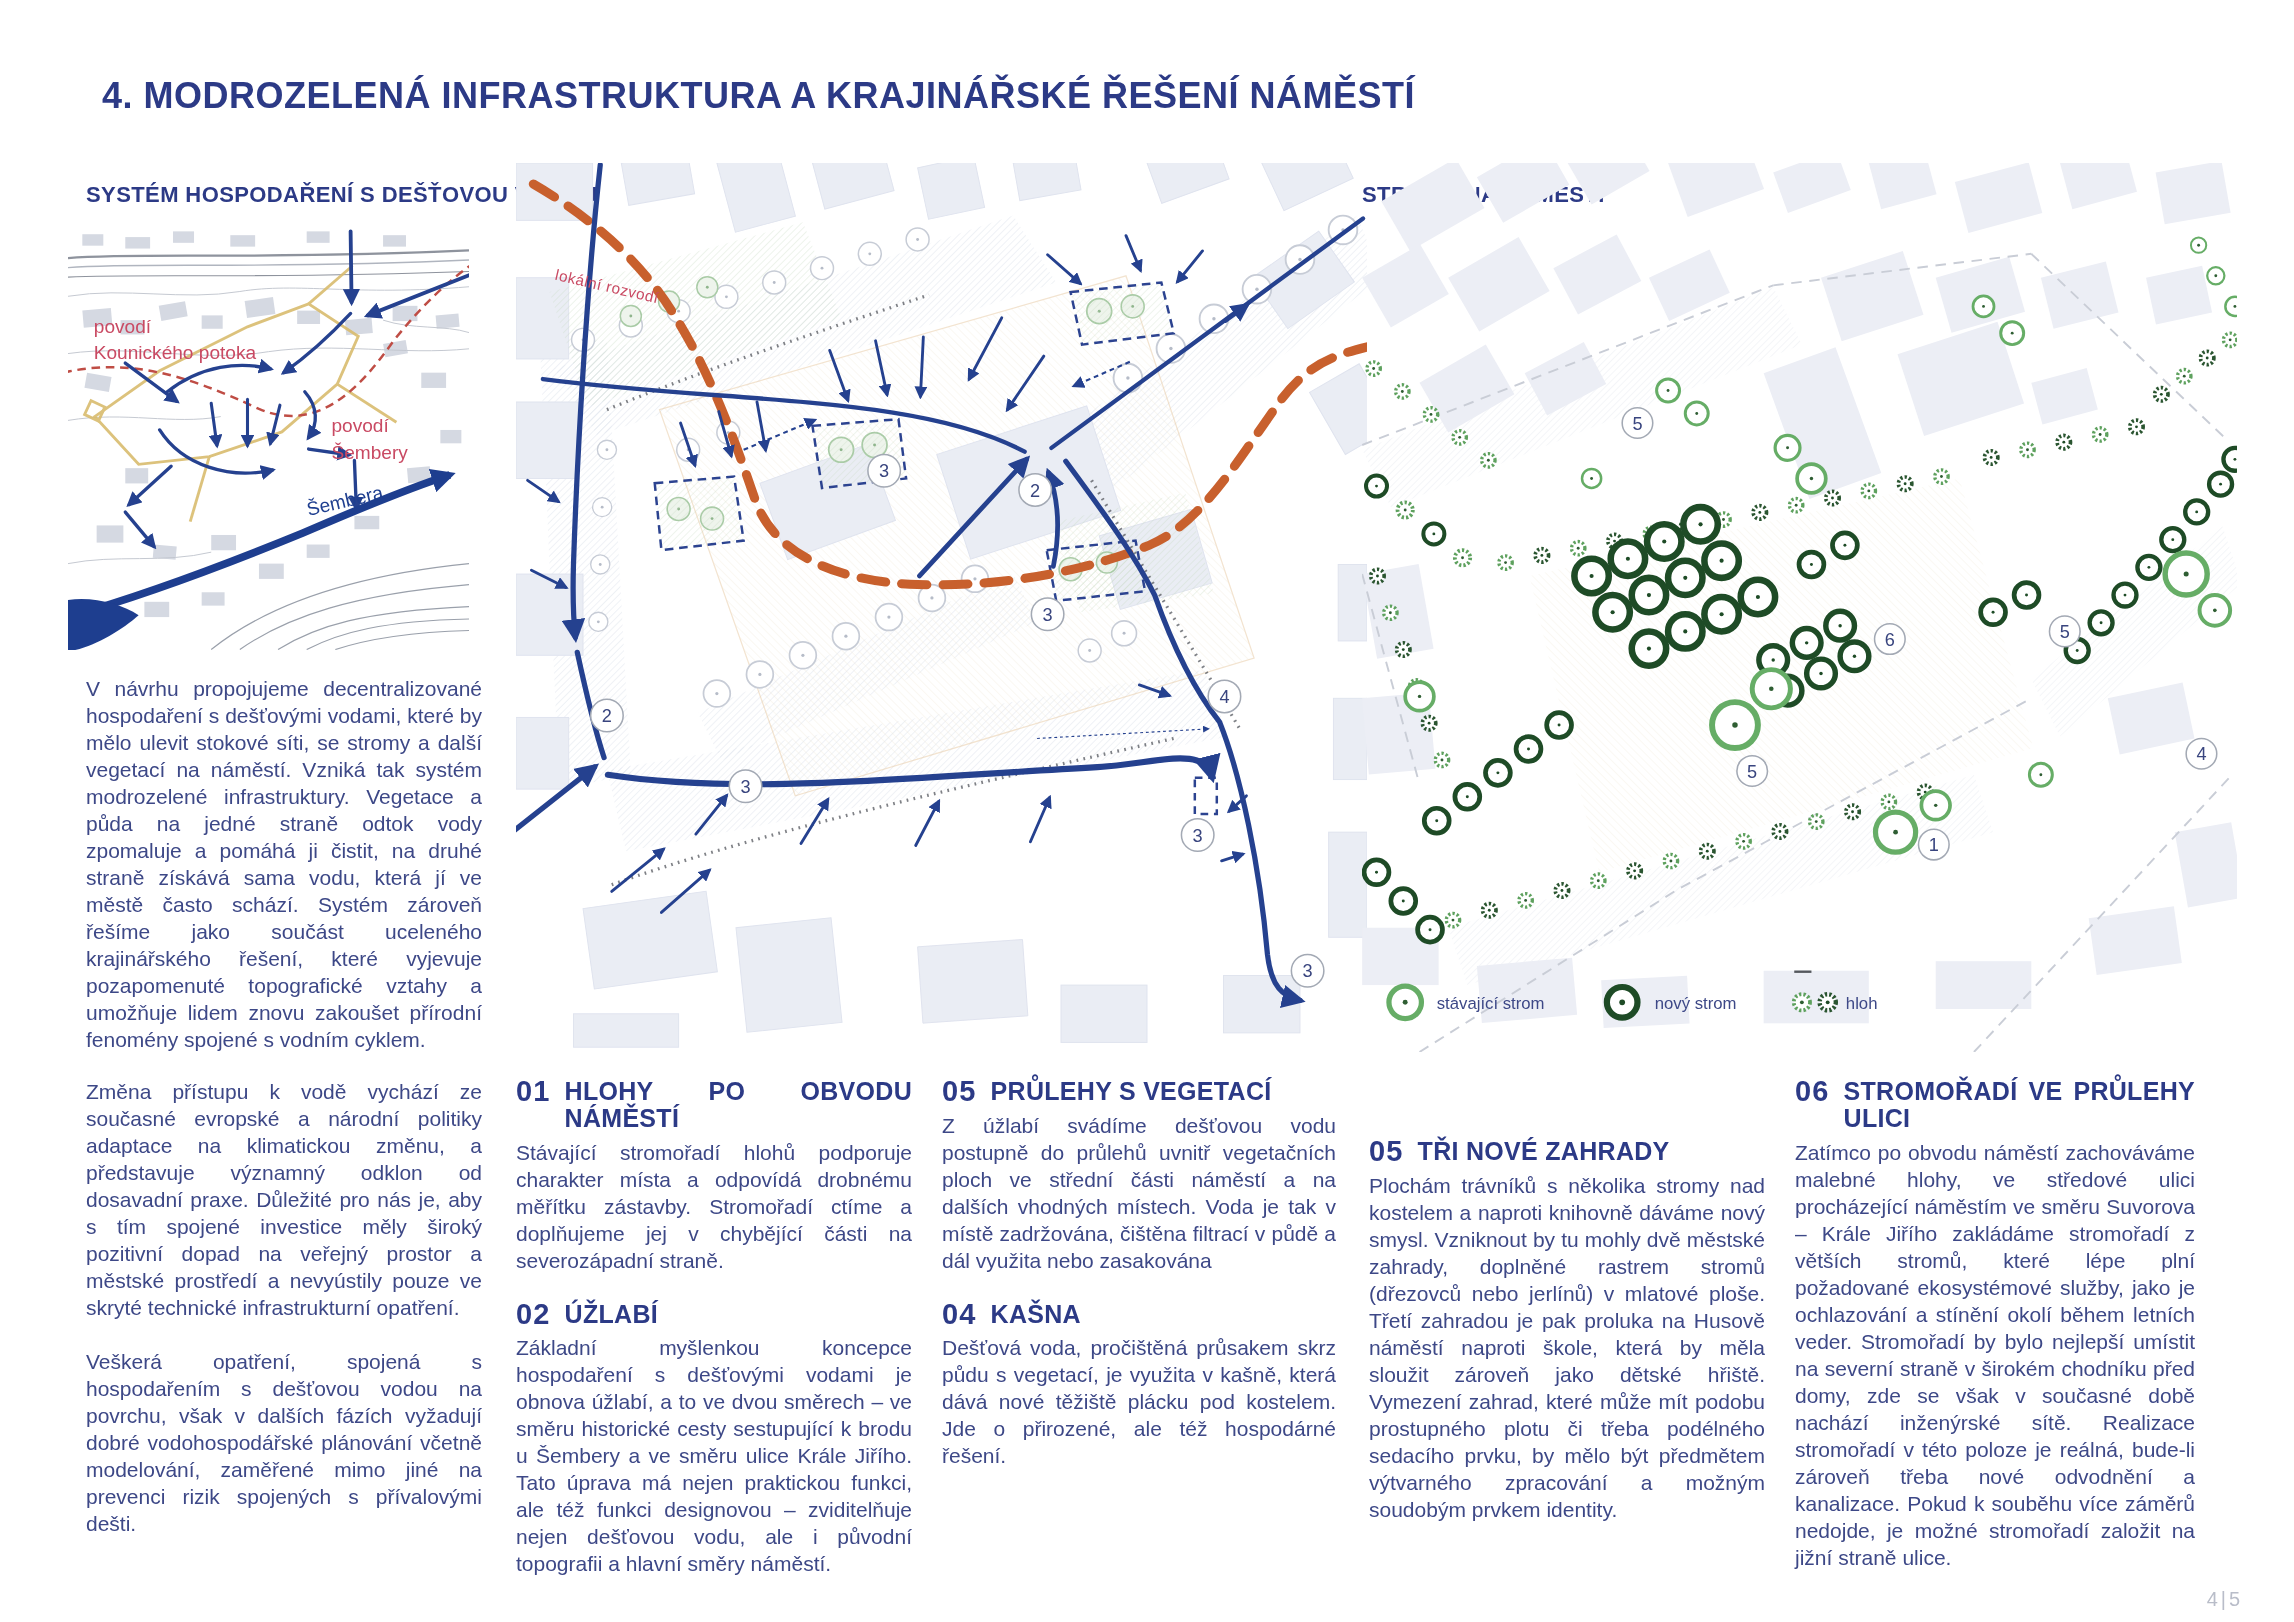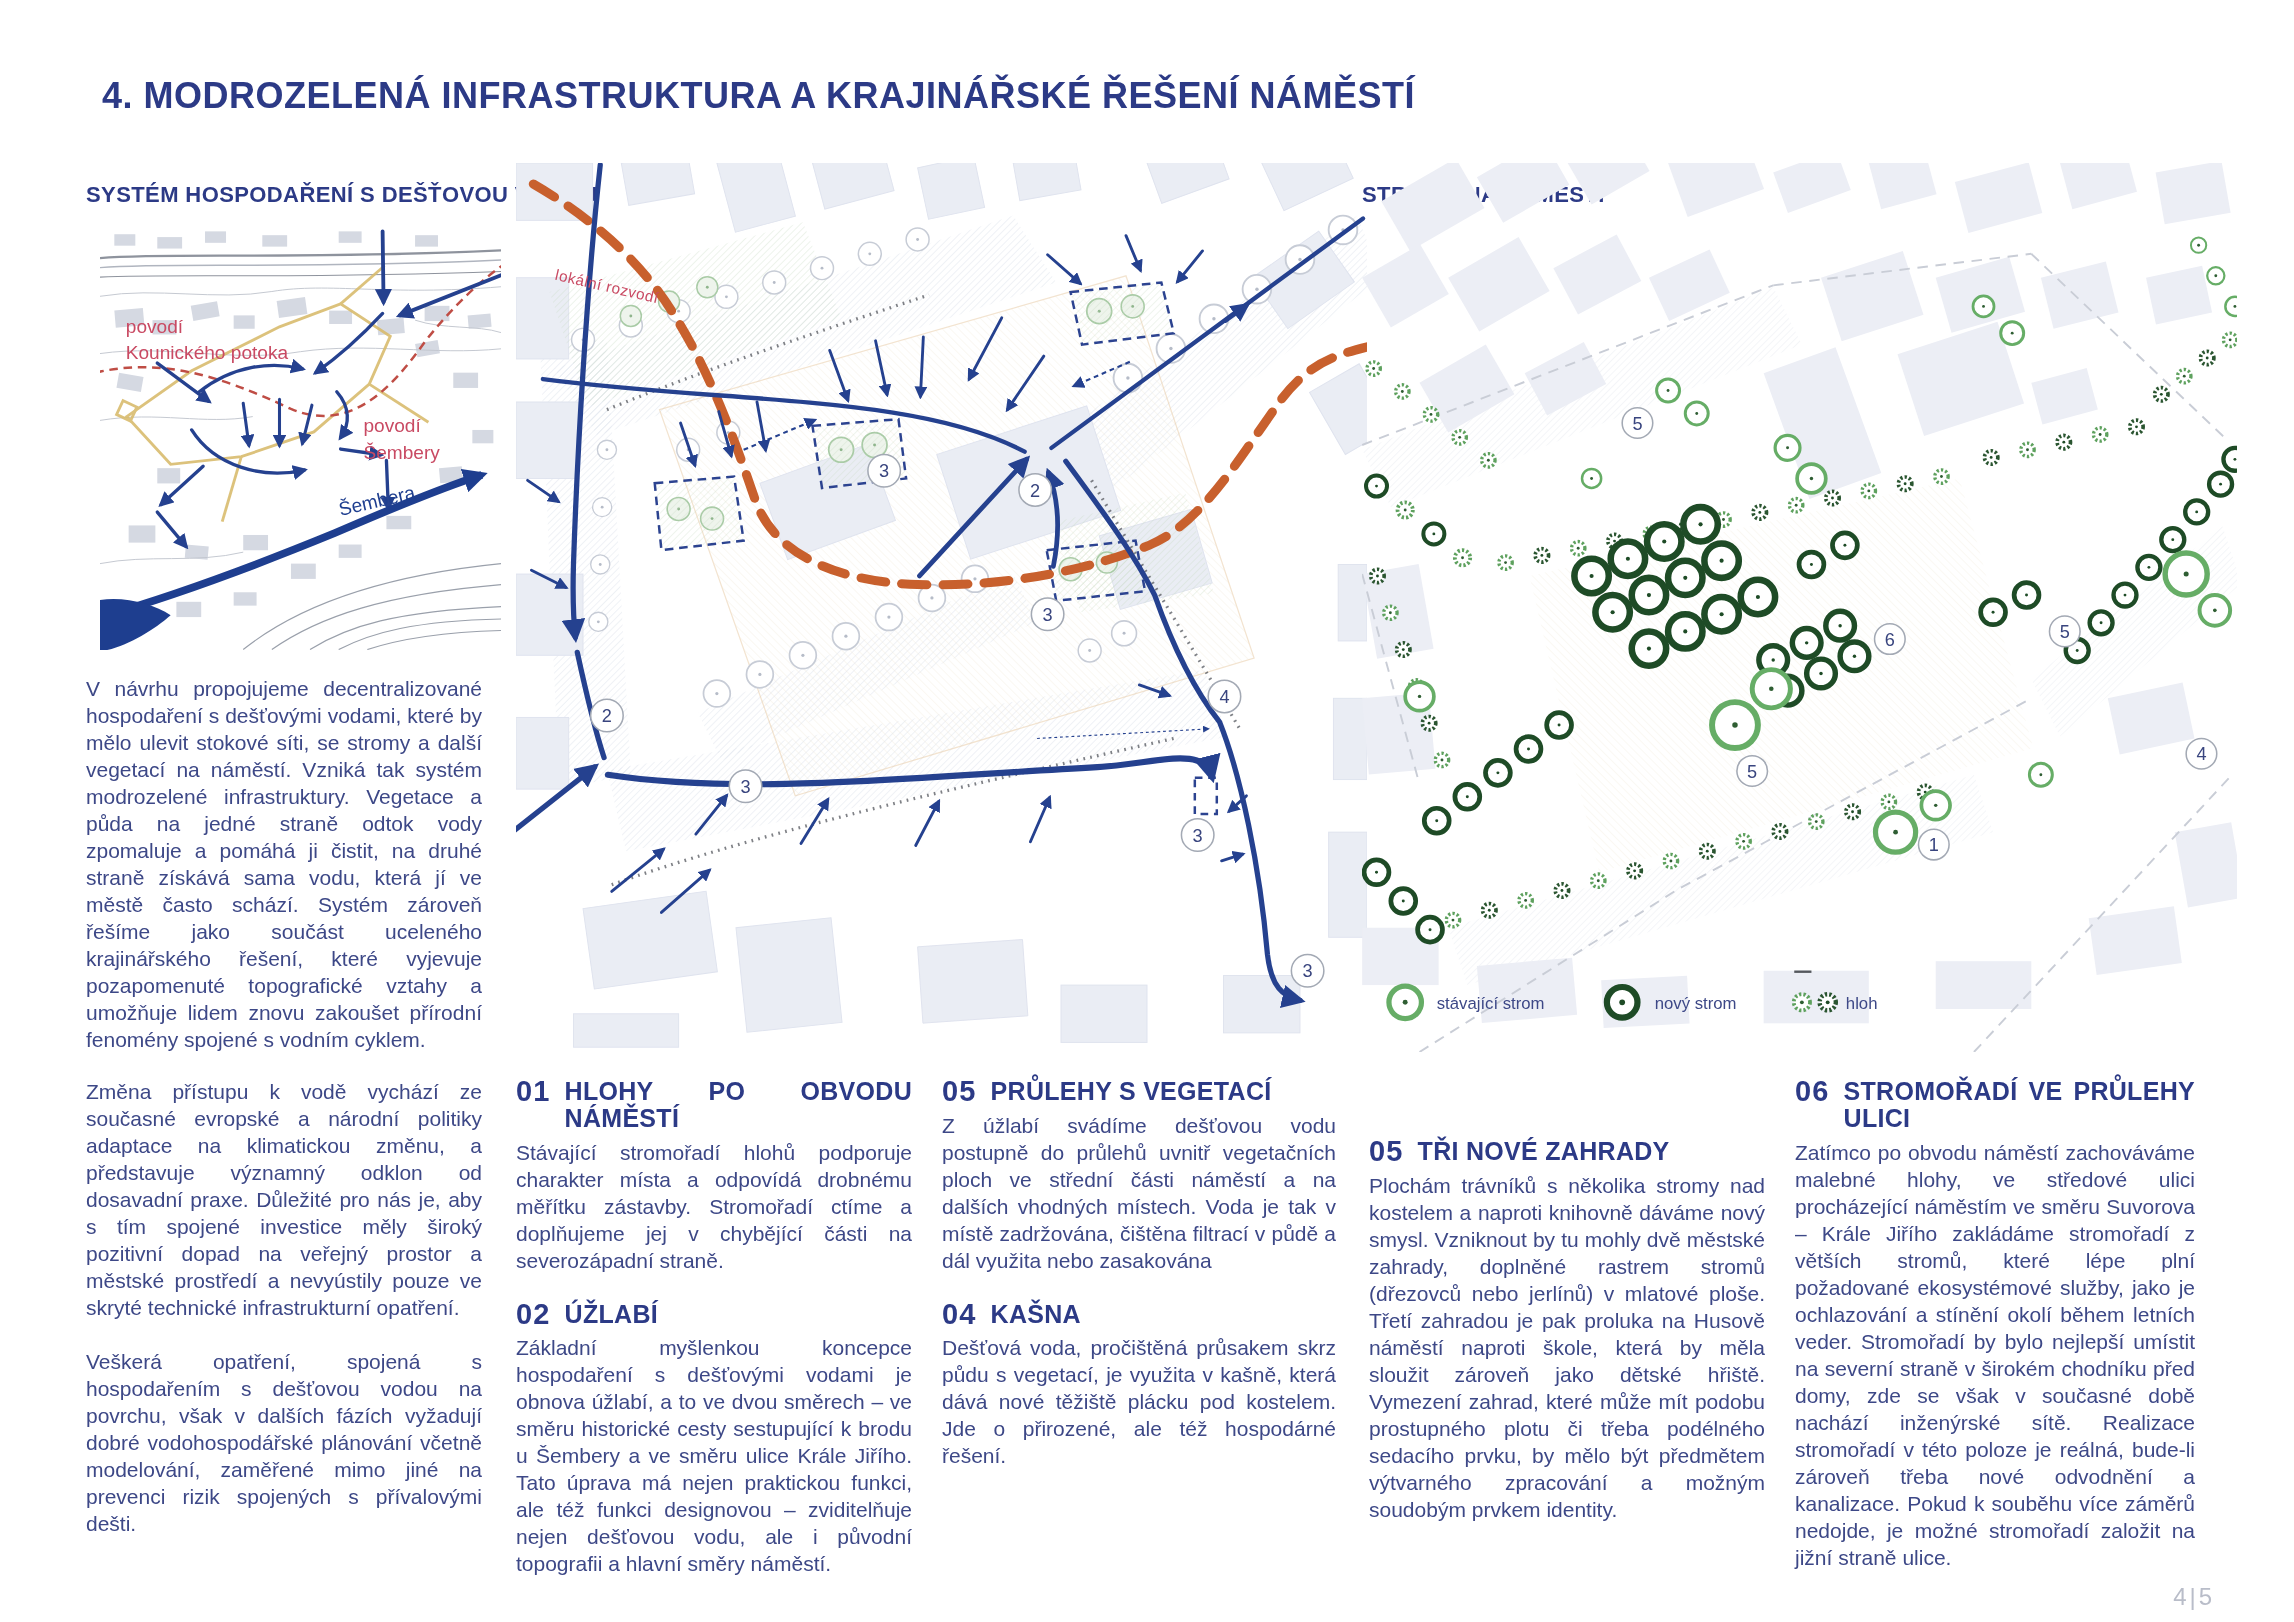--- a/index.html
+++ b/index.html
@@ -5,36 +5,36 @@
   html,body{margin:0;padding:0;background:#fff}
   .page{position:relative;width:2294px;height:1622px;background:#ffffff;
         font-family:"Liberation Sans",sans-serif;color:#3d4887;overflow:hidden}
   .title{position:absolute;left:86px;top:59px;margin:16px;font-size:36px;font-weight:bold;
          color:#2c3a86;letter-spacing:0.5px;white-space:nowrap}
   .subhead{position:absolute;top:182px;margin:0;font-size:22px;font-weight:bold;
            color:#2c3a86;letter-spacing:0.4px;white-space:nowrap}
   #subhead-water{left:86px}
   #subhead-trees{left:1362px}
   .map{position:absolute}
-  #map-left{left:100px;top:229px;width:401px;height:421px}
+  #map-left{left:68px;top:229px;width:401px;height:421px}
   #map-mid{left:516px;top:163px;width:851px;height:889px}
   #map-right{left:1362px;top:163px;width:875px;height:889px}
   .tcol{position:absolute;font-size:21px;line-height:27px;text-align:justify;color:#3d4887}
   .tcol p{margin:0 0 27px 0}
   .item{margin:0 0 25px 0}
   .item-head{display:flex;align-items:flex-start;gap:14.3px;margin-bottom:6.7px;color:#2c3a86}
   .item-num{font-size:29px;font-weight:bold;letter-spacing:1px}
   .item-title{font-size:25px;font-weight:bold;letter-spacing:0.3px}
   #intro-first{left:86px;top:675px;width:396px}
   #intro-rest{left:86px;top:1078px;width:396px}
   #col-2{left:516px;top:1078px;width:396px}
   #col-3{left:942px;top:1078px;width:394px}
   #col-4{left:1369px;top:1138px;width:396px}
   #col-5{left:1795px;top:1078px;width:400px}
-  .footer{position:absolute;right:79px;bottom:11.5px;font-size:24px;color:#b9bdc9;letter-spacing:2.9px}
+  .footer{position:absolute;right:51px;bottom:11.5px;font-size:20px;color:#b9bdc9;letter-spacing:2.9px}
   svg{display:block;width:100%;height:100%}
   svg text{font-family:"Liberation Sans",sans-serif}
   .maplabel-red{fill:#c94a63;font-size:20px}
   .marker-circle{fill:#ffffff;stroke:#a3a9b4;stroke-width:1.6}
   .marker-num{fill:#39457f;font-size:19px;text-anchor:middle}
   .legend-label{fill:#3d4887;font-size:17.5px}
 </style>
 </head>
 <body>
 

